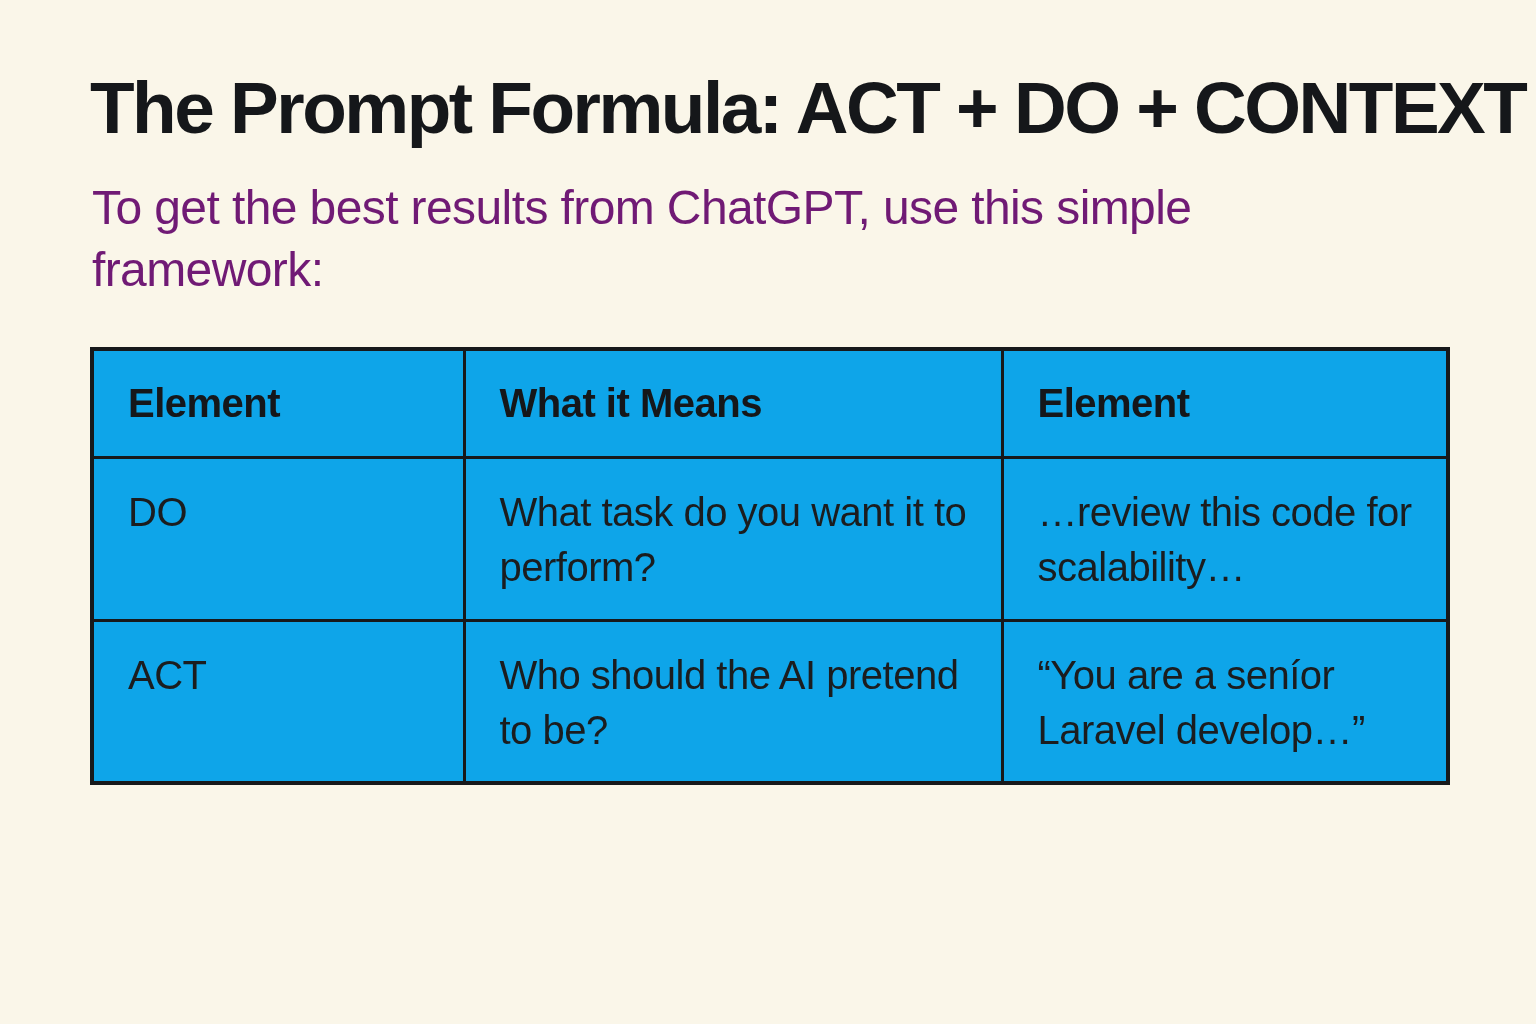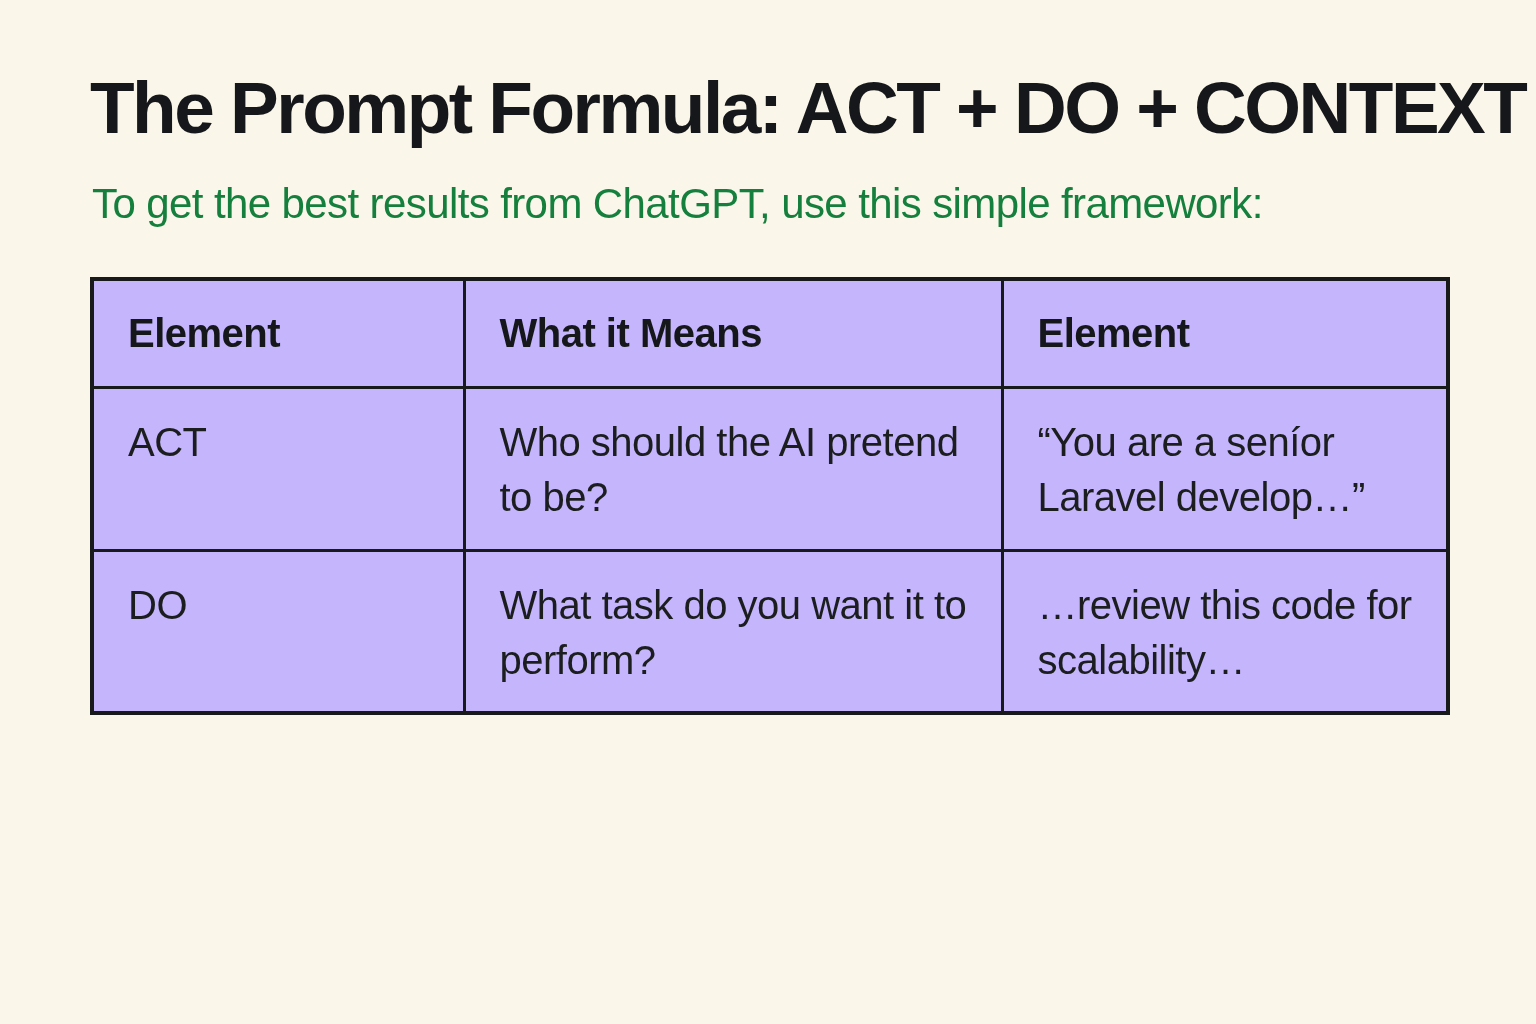--- a/index.html
+++ b/index.html
@@ -25,32 +25,32 @@
     font-size: 73px;
     font-weight: 700;
     letter-spacing: -2.5px;
     line-height: 1.05;
     white-space: nowrap;
     color: #15171a;
   }
   .subtitle {
     margin: 30px 0 9px 2px;
     max-width: 1190px;
-    font-size: 42px;
+    font-size: 48px;
     font-weight: 400;
     letter-spacing: -0.6px;
     line-height: 1.3;
-    color: #15803d;
+    color: #701a75;
   }
   table.formula-table {
     margin-top: 46px;
     width: 1356px;
     border-collapse: collapse;
     table-layout: fixed;
-    background: #c4b5fd;
+    background: #0ea5e9;
   }
   table.formula-table col.c1 { width: 372px; }
   table.formula-table col.c2 { width: 538px; }
   table.formula-table col.c3 { width: 446px; }
   table.formula-table th,
   table.formula-table td {
     border: 3px solid #17191b;
     padding: 0 24px 0 34px;
     font-size: 40px;
     letter-spacing: -0.5px;
@@ -95,25 +95,25 @@
     </colgroup>
     <thead>
       <tr>
         <th>Element</th>
         <th>What it Means</th>
         <th>Element</th>
       </tr>
     </thead>
     <tbody>
       <tr>
+        <td>DO</td>
+        <td>What task do you want it to perform?</td>
+        <td>…review this code for scalability…</td>
+      </tr>
+      <tr>
         <td>ACT</td>
         <td>Who should the AI pretend to be?</td>
         <td>“You are a seníor Laravel develop…”</td>
-      </tr>
-      <tr>
-        <td>DO</td>
-        <td>What task do you want it to perform?</td>
-        <td>…review this code for scalability…</td>
       </tr>
     </tbody>
   </table>
 
 </div>
 
 </body></html>

